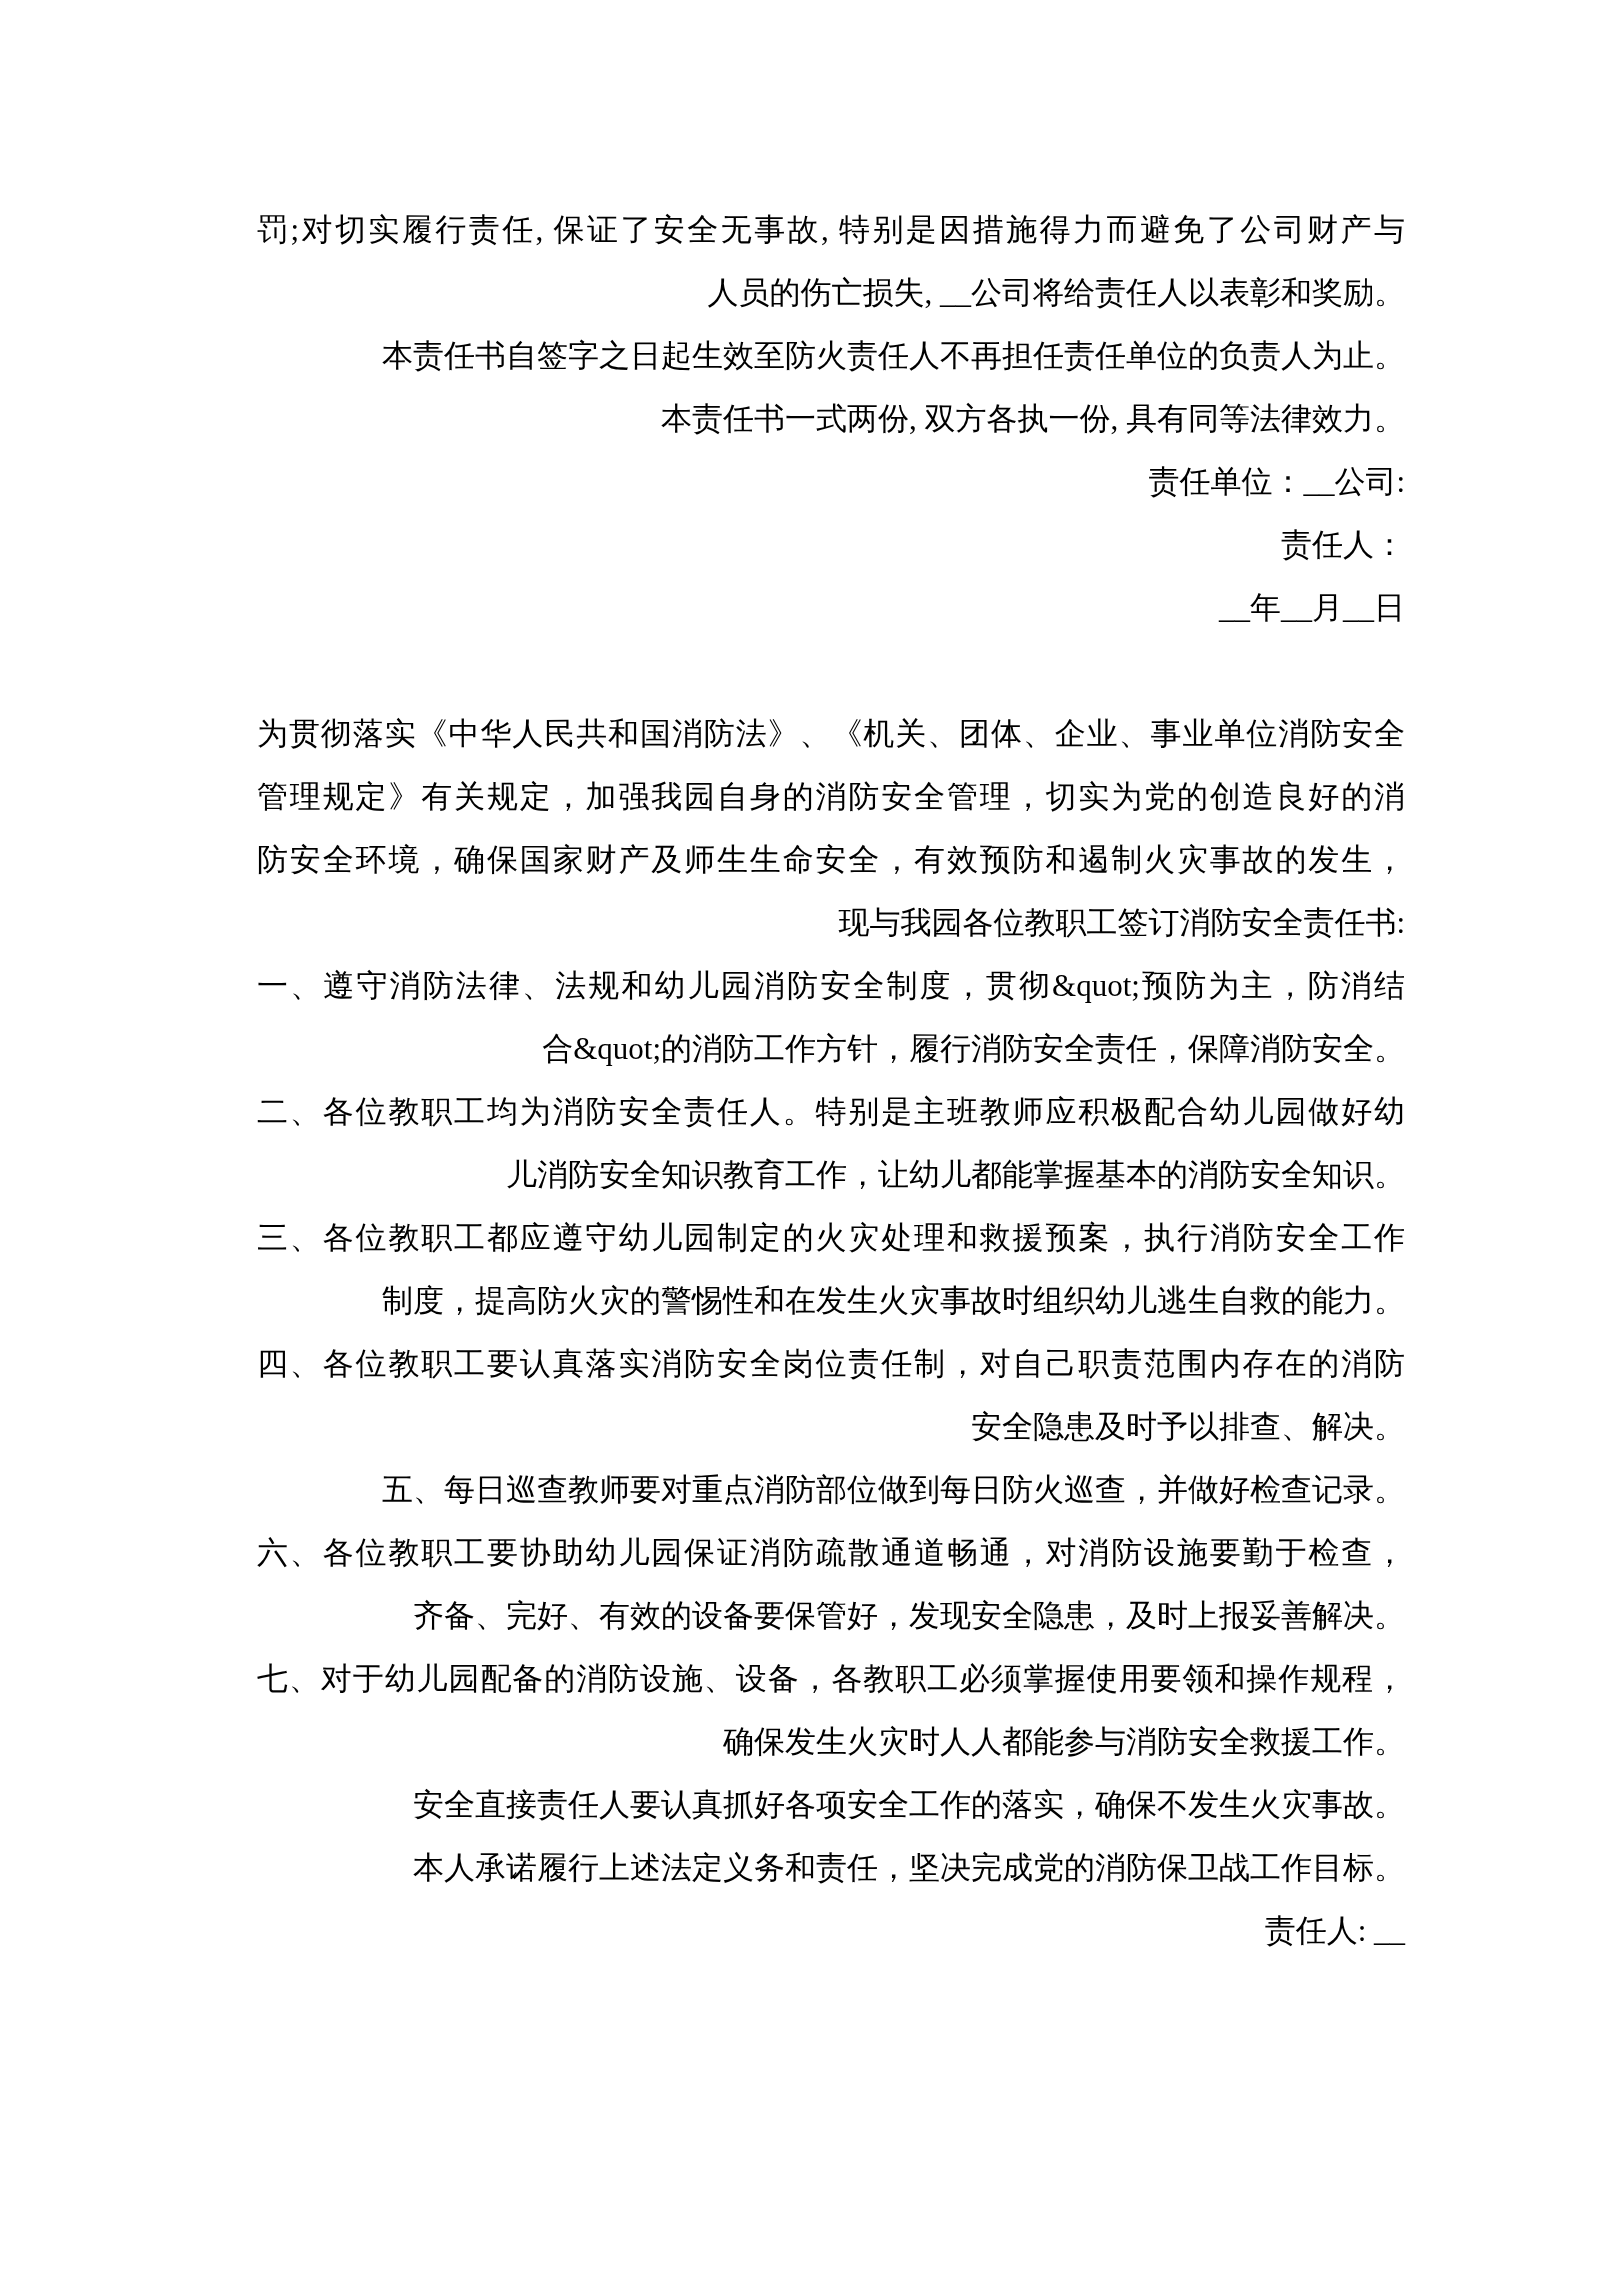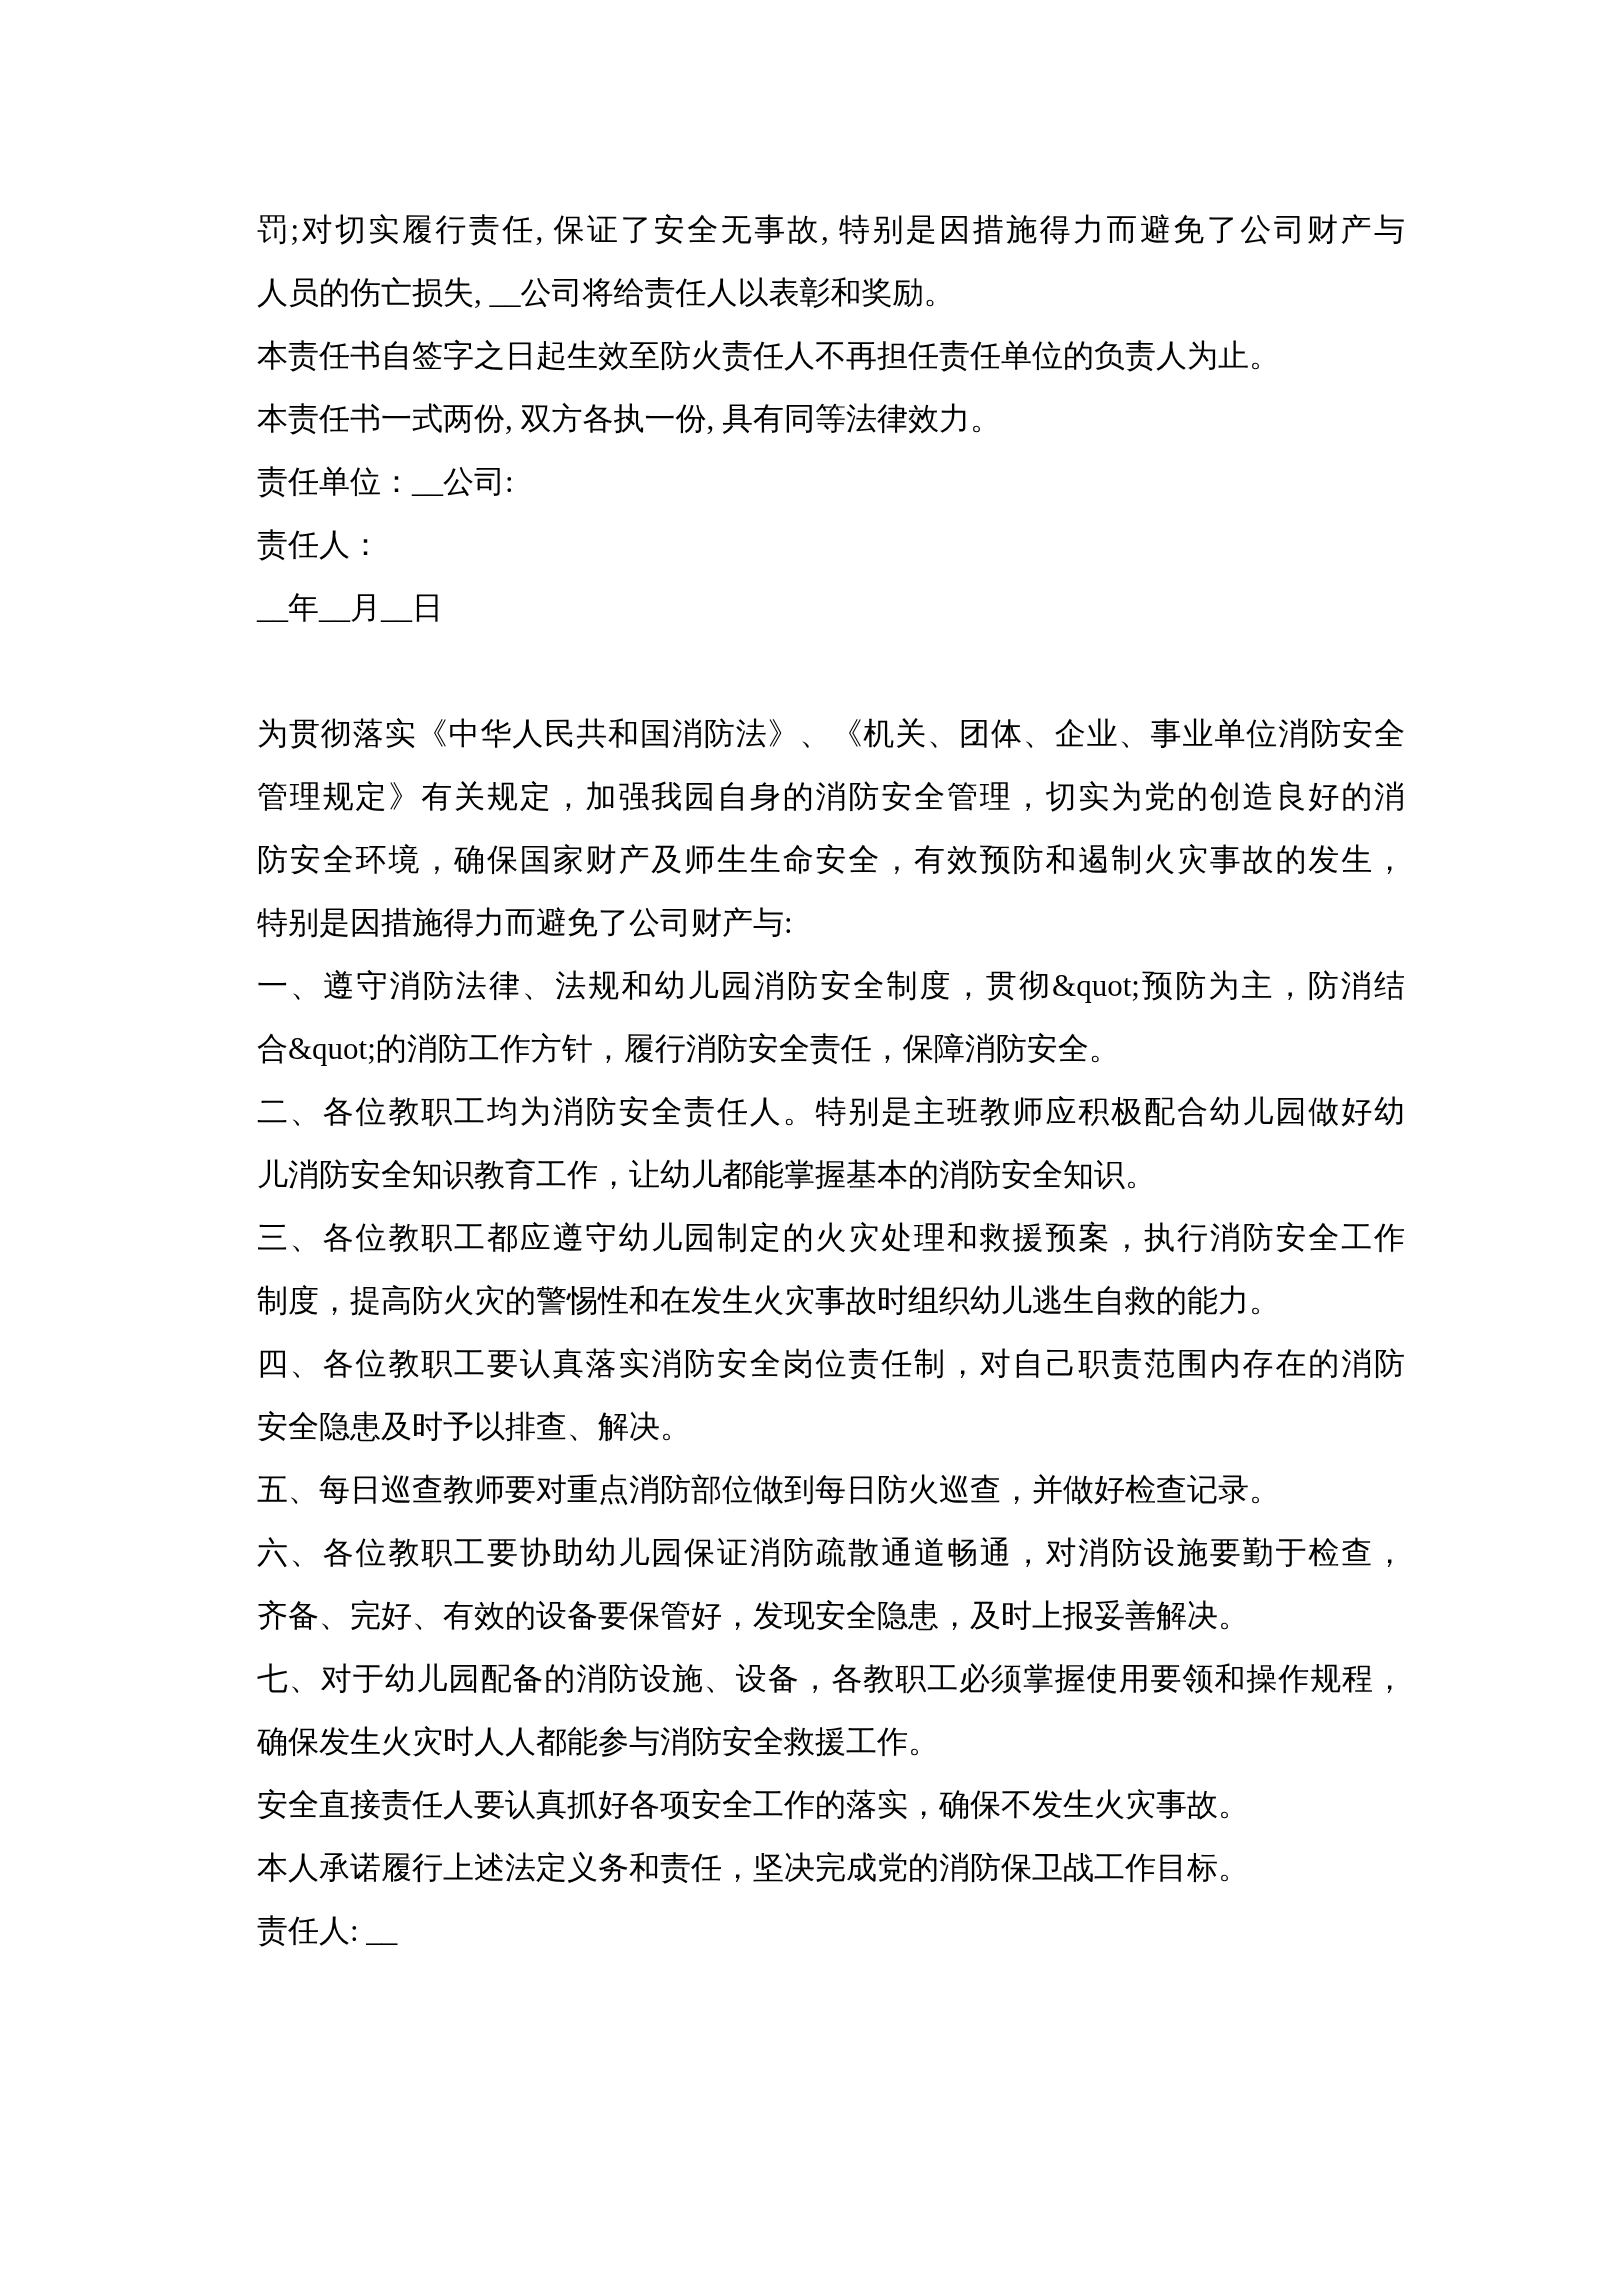--- a/index.html
+++ b/index.html
@@ -30,20 +30,21 @@
     font-family: "Liberation Serif", "DejaVu Serif", serif;
     font-size: 31px;
     line-height: 63px;
     text-align: left;
     letter-spacing: 0;
   }
   .line {
     height: 63px;
     overflow: visible;
     white-space: pre-wrap;
+    text-align: right;
   }
   .line.fill {
     text-align: justify;
     text-align-last: justify;
   }
 </style>
 </head>
 <body style="background: rgb(255, 255, 255);">
 
 <div class="page">
@@ -52,21 +53,21 @@
     <div class="line">人员的伤亡损失, __公司将给责任人以表彰和奖励。</div>
     <div class="line">本责任书自签字之日起生效至防火责任人不再担任责任单位的负责人为止。</div>
     <div class="line">本责任书一式两份, 双方各执一份, 具有同等法律效力。</div>
     <div class="line">责任单位：__公司:</div>
     <div class="line">责任人：</div>
     <div class="line">__年__月__日</div>
     <div class="line"></div>
     <div class="line fill">为贯彻落实《中华人民共和国消防法》、《机关、团体、企业、事业单位消防安全</div>
     <div class="line fill">管理规定》有关规定，加强我园自身的消防安全管理，切实为党的创造良好的消</div>
     <div class="line fill">防安全环境，确保国家财产及师生生命安全，有效预防和遏制火灾事故的发生，</div>
-    <div class="line">特别是因措施得力而避免了公司财产与:</div>
+    <div class="line">现与我园各位教职工签订消防安全责任书:</div>
     <div class="line fill">一、遵守消防法律、法规和幼儿园消防安全制度，贯彻&amp;quot;预防为主，防消结</div>
     <div class="line">合&amp;quot;的消防工作方针，履行消防安全责任，保障消防安全。</div>
     <div class="line fill">二、各位教职工均为消防安全责任人。特别是主班教师应积极配合幼儿园做好幼</div>
     <div class="line">儿消防安全知识教育工作，让幼儿都能掌握基本的消防安全知识。</div>
     <div class="line fill">三、各位教职工都应遵守幼儿园制定的火灾处理和救援预案，执行消防安全工作</div>
     <div class="line">制度，提高防火灾的警惕性和在发生火灾事故时组织幼儿逃生自救的能力。</div>
     <div class="line fill">四、各位教职工要认真落实消防安全岗位责任制，对自己职责范围内存在的消防</div>
     <div class="line">安全隐患及时予以排查、解决。</div>
     <div class="line">五、每日巡查教师要对重点消防部位做到每日防火巡查，并做好检查记录。</div>
     <div class="line fill">六、各位教职工要协助幼儿园保证消防疏散通道畅通，对消防设施要勤于检查，</div>

